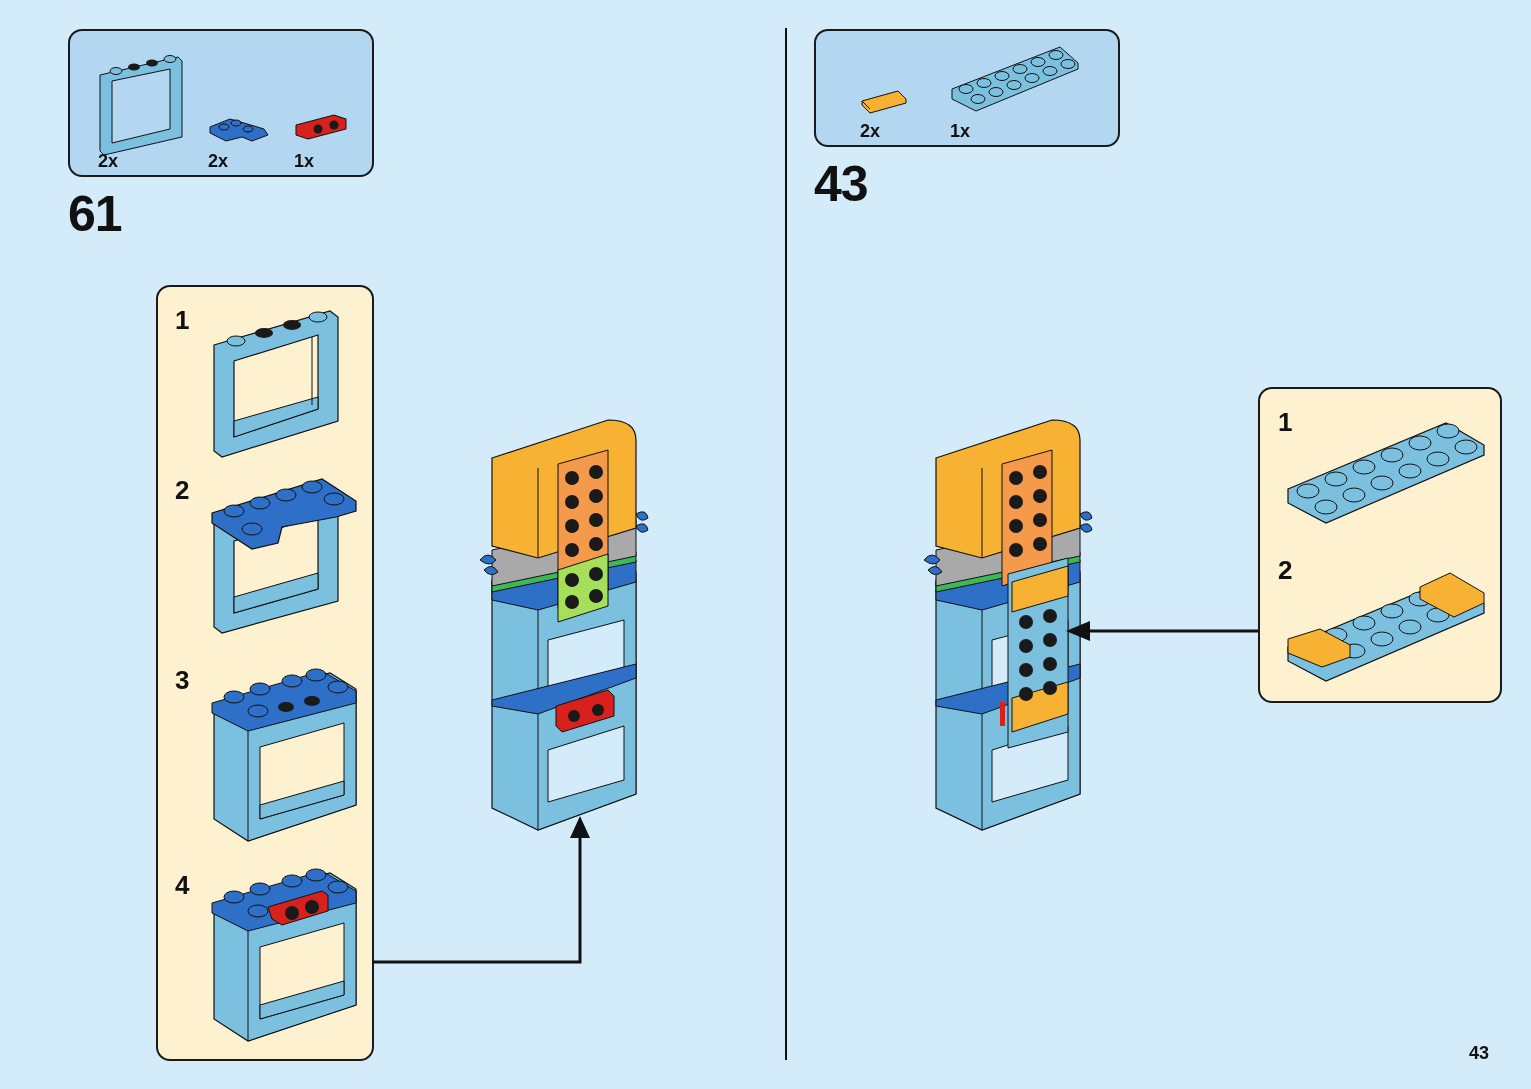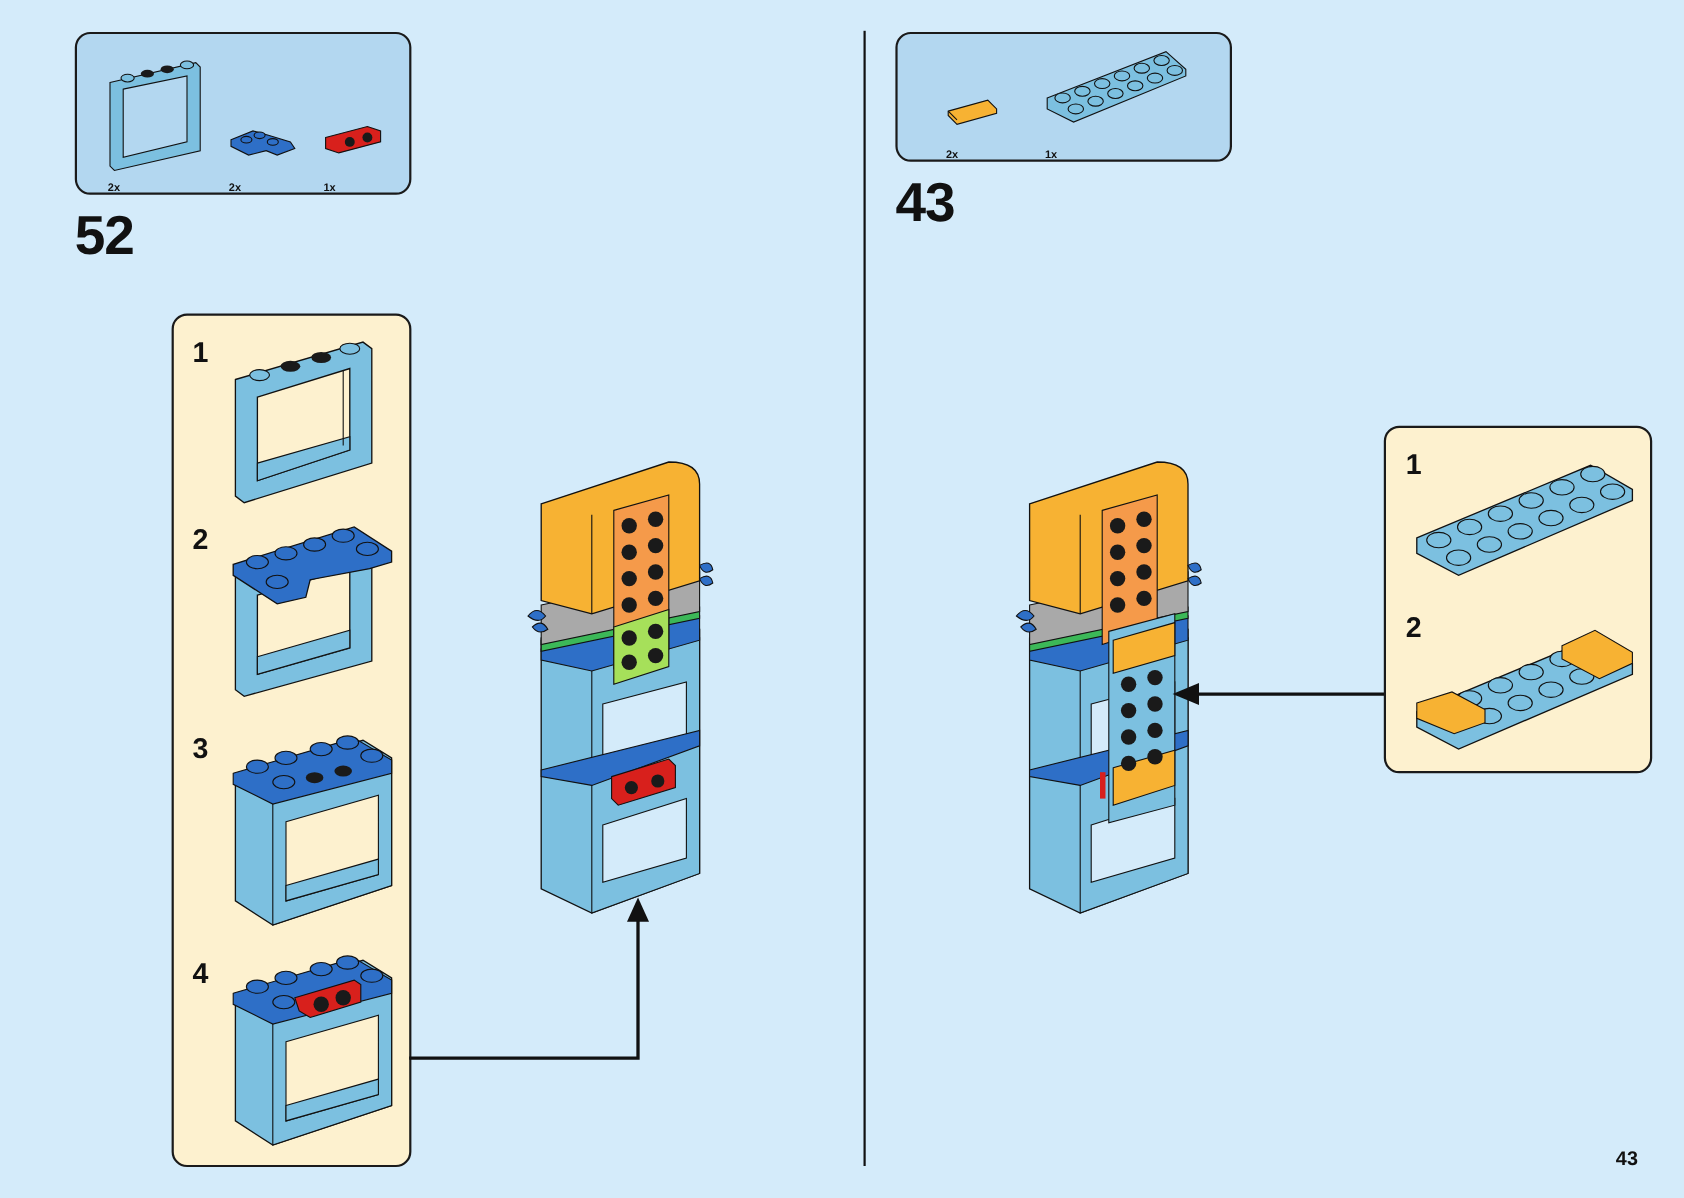--- a/index.html
+++ b/index.html
@@ -1,18 +1,18 @@
 <!DOCTYPE html>
 <html><head>
 <meta charset="utf-8">
 <style>
   html,body{margin:0;padding:0;}
   body{width:1531px;height:1089px;background:#d4ebfa;position:relative;overflow:hidden;font-family:"Liberation Sans",sans-serif;color:#111;}
   .parts-box{position:absolute;background:#b3d7f0;border:2px solid #1a1a1a;border-radius:14px;box-sizing:border-box;}
-  .qty{position:absolute;font-weight:bold;font-size:10px;margin-top:15px;}
+  .qty{position:absolute;font-weight:bold;font-size:18px;}
   .step-num{position:absolute;font-weight:bold;font-size:50px;letter-spacing:-1px;line-height:1;}
   .sub-box{position:absolute;background:#fdf1cf;border:2px solid #1a1a1a;border-radius:14px;box-sizing:border-box;}
   .sub-num{position:absolute;font-weight:bold;font-size:26px;line-height:1;}
   .divider{position:absolute;left:785px;top:28px;width:2px;height:1032px;background:#111;}
   .page-num{position:absolute;right:42px;bottom:25px;font-weight:bold;font-size:18px;}
   svg{position:absolute;overflow:visible;}
 </style>
 </head>
 <body>
 
@@ -37,21 +37,21 @@
   <div class="qty" style="left:138px;top:120px;">2x</div>
 
   <svg style="left:224px;top:82px;" width="56" height="30" viewBox="0 0 56 30">
     <polygon points="2,12 40,2 52,6 52,16 14,26 2,22" fill="#d8201c" stroke="#111"></polygon>
     <circle cx="24" cy="16" r="4.5" fill="#1a1a1a"></circle>
     <circle cx="40" cy="12" r="4.5" fill="#1a1a1a"></circle>
   </svg>
   <div class="qty" style="left:224px;top:120px;">1x</div>
 </div>
 
-<div class="step-num" style="left:68px;top:189px;">52</div>
+<div class="step-num" style="left:68px;top:189px;">61</div>
 
 <div class="sub-box" style="left:156px;top:285px;width:218px;height:776px;">
   <div class="sub-num" style="left:17px;top:20px;">1</div>
   <div class="sub-num" style="left:17px;top:190px;">2</div>
   <div class="sub-num" style="left:17px;top:380px;">3</div>
   <div class="sub-num" style="left:17px;top:585px;">4</div>
 
   <svg style="left:54px;top:18px;" width="130" height="160" viewBox="0 0 130 160">
     <polygon points="2,40 118,6 126,12 126,116 10,152 2,146" fill="#7cc0e0" stroke="#111" stroke-width="1.2"></polygon>
     <polygon points="22,56 106,30 106,104 22,132" fill="#fdf1cf" stroke="#111" stroke-width="1.2"></polygon>

